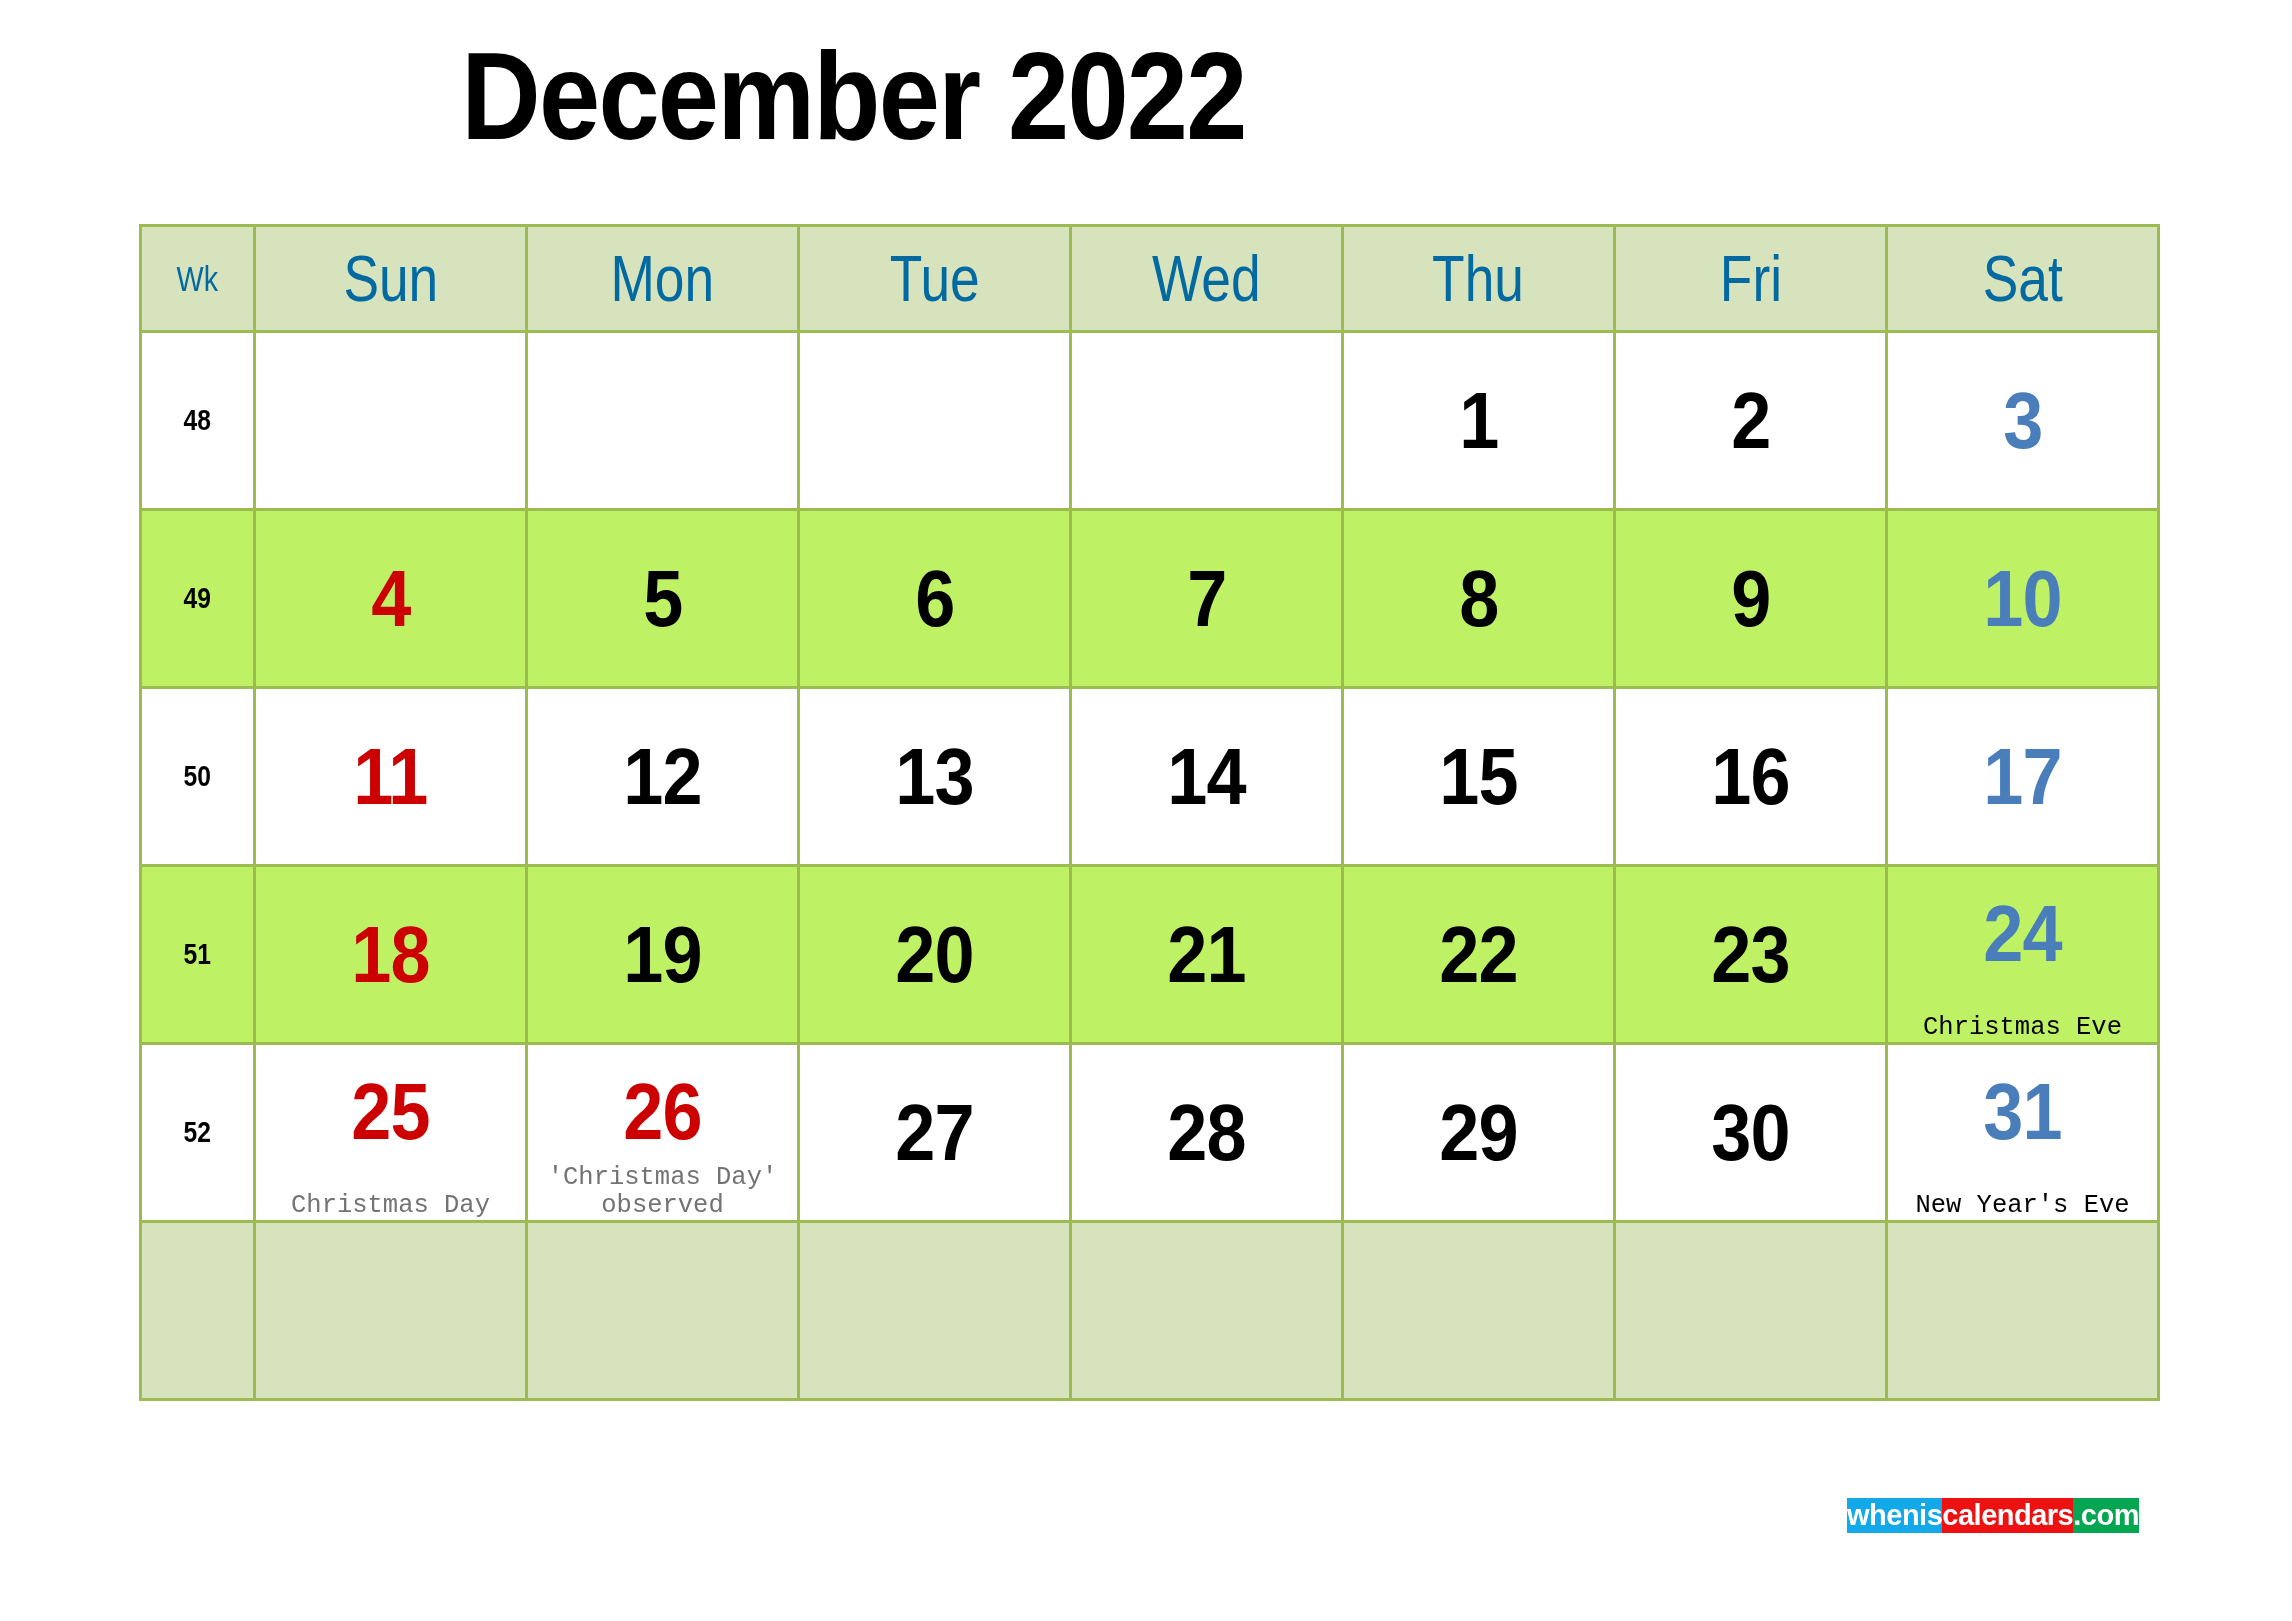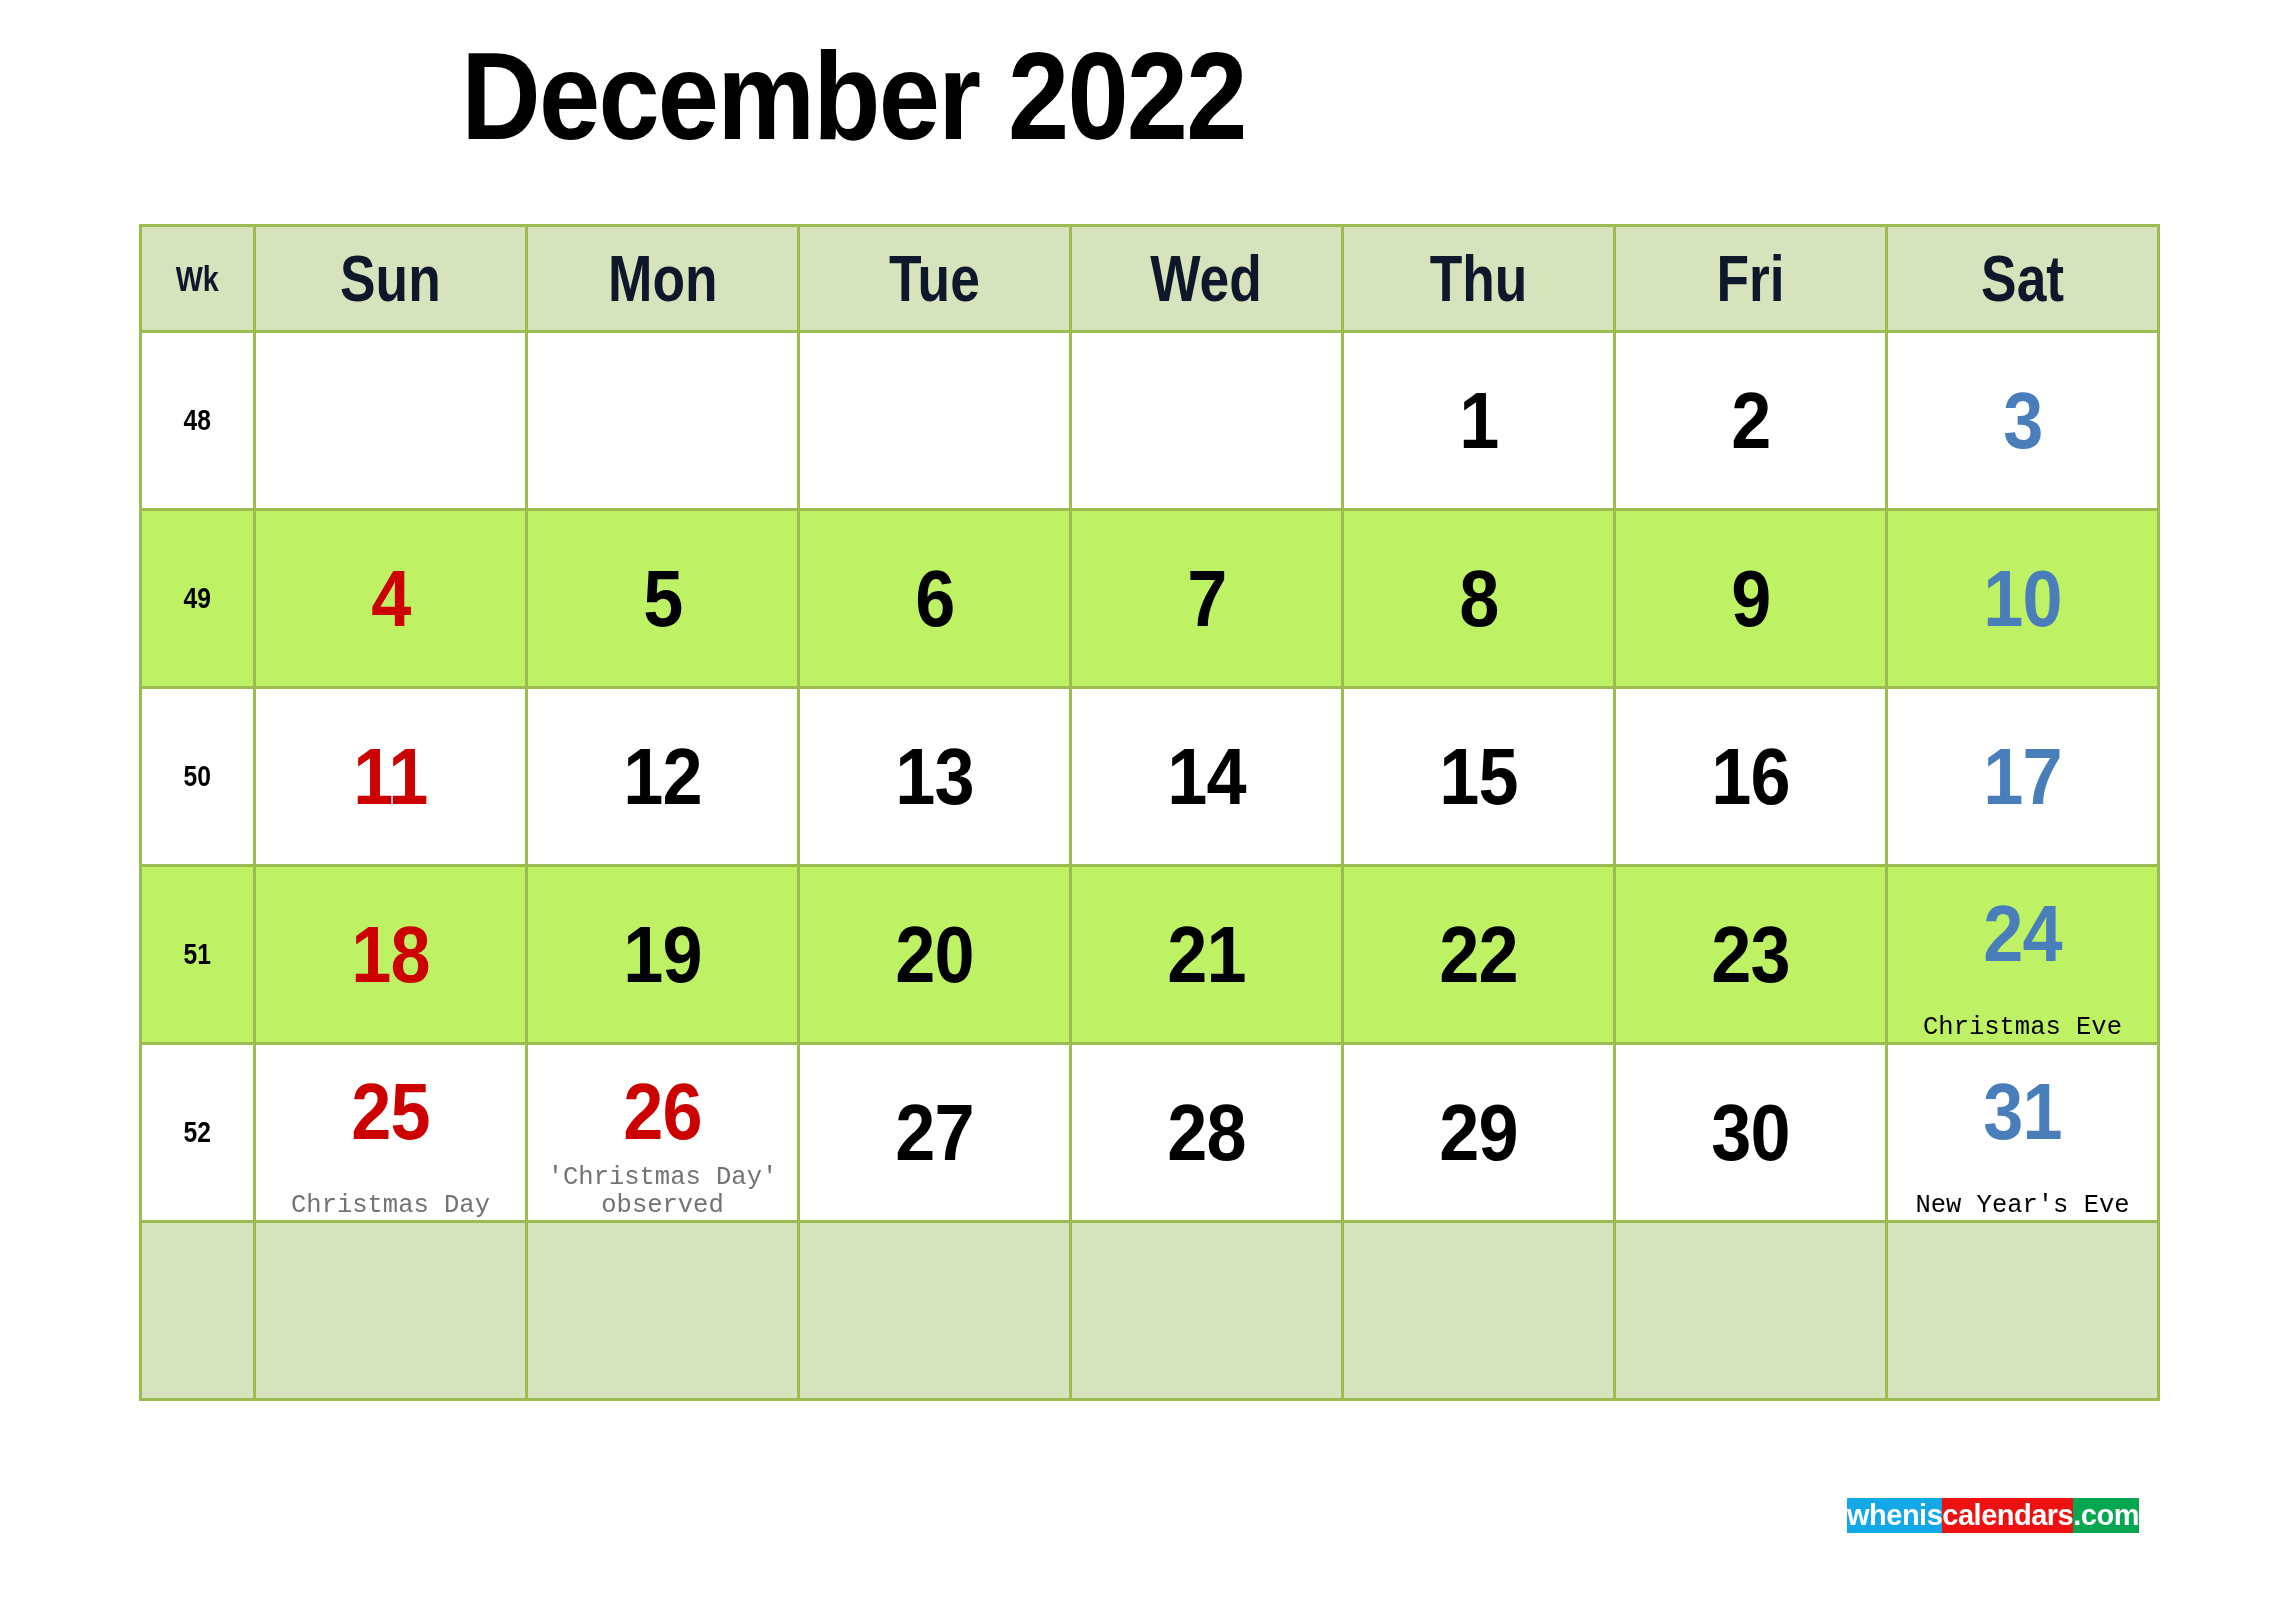--- a/index.html
+++ b/index.html
@@ -56,23 +56,23 @@
   }
 
   
   col.wk-col { width: 114px; }
   col.day-col { width: 272px; }
 
   
   .head-row th {
     background: #d7e3bc;
     height: 106px;
-    color: #0f172a;
-    font-family: "Liberation Sans", sans-serif;
-    font-weight: bold;
+    color: #0369a1;
+    font-family: "Liberation Sans", sans-serif;
+    font-weight: normal;
     vertical-align: middle;
   }
   .head-row th .hlabel {
     display: inline-block;
     font-size: 65px;
     line-height: 65px;
     transform: scaleX(0.82);
     white-space: nowrap;
   }
   .head-row th.wk-head .hlabel {

